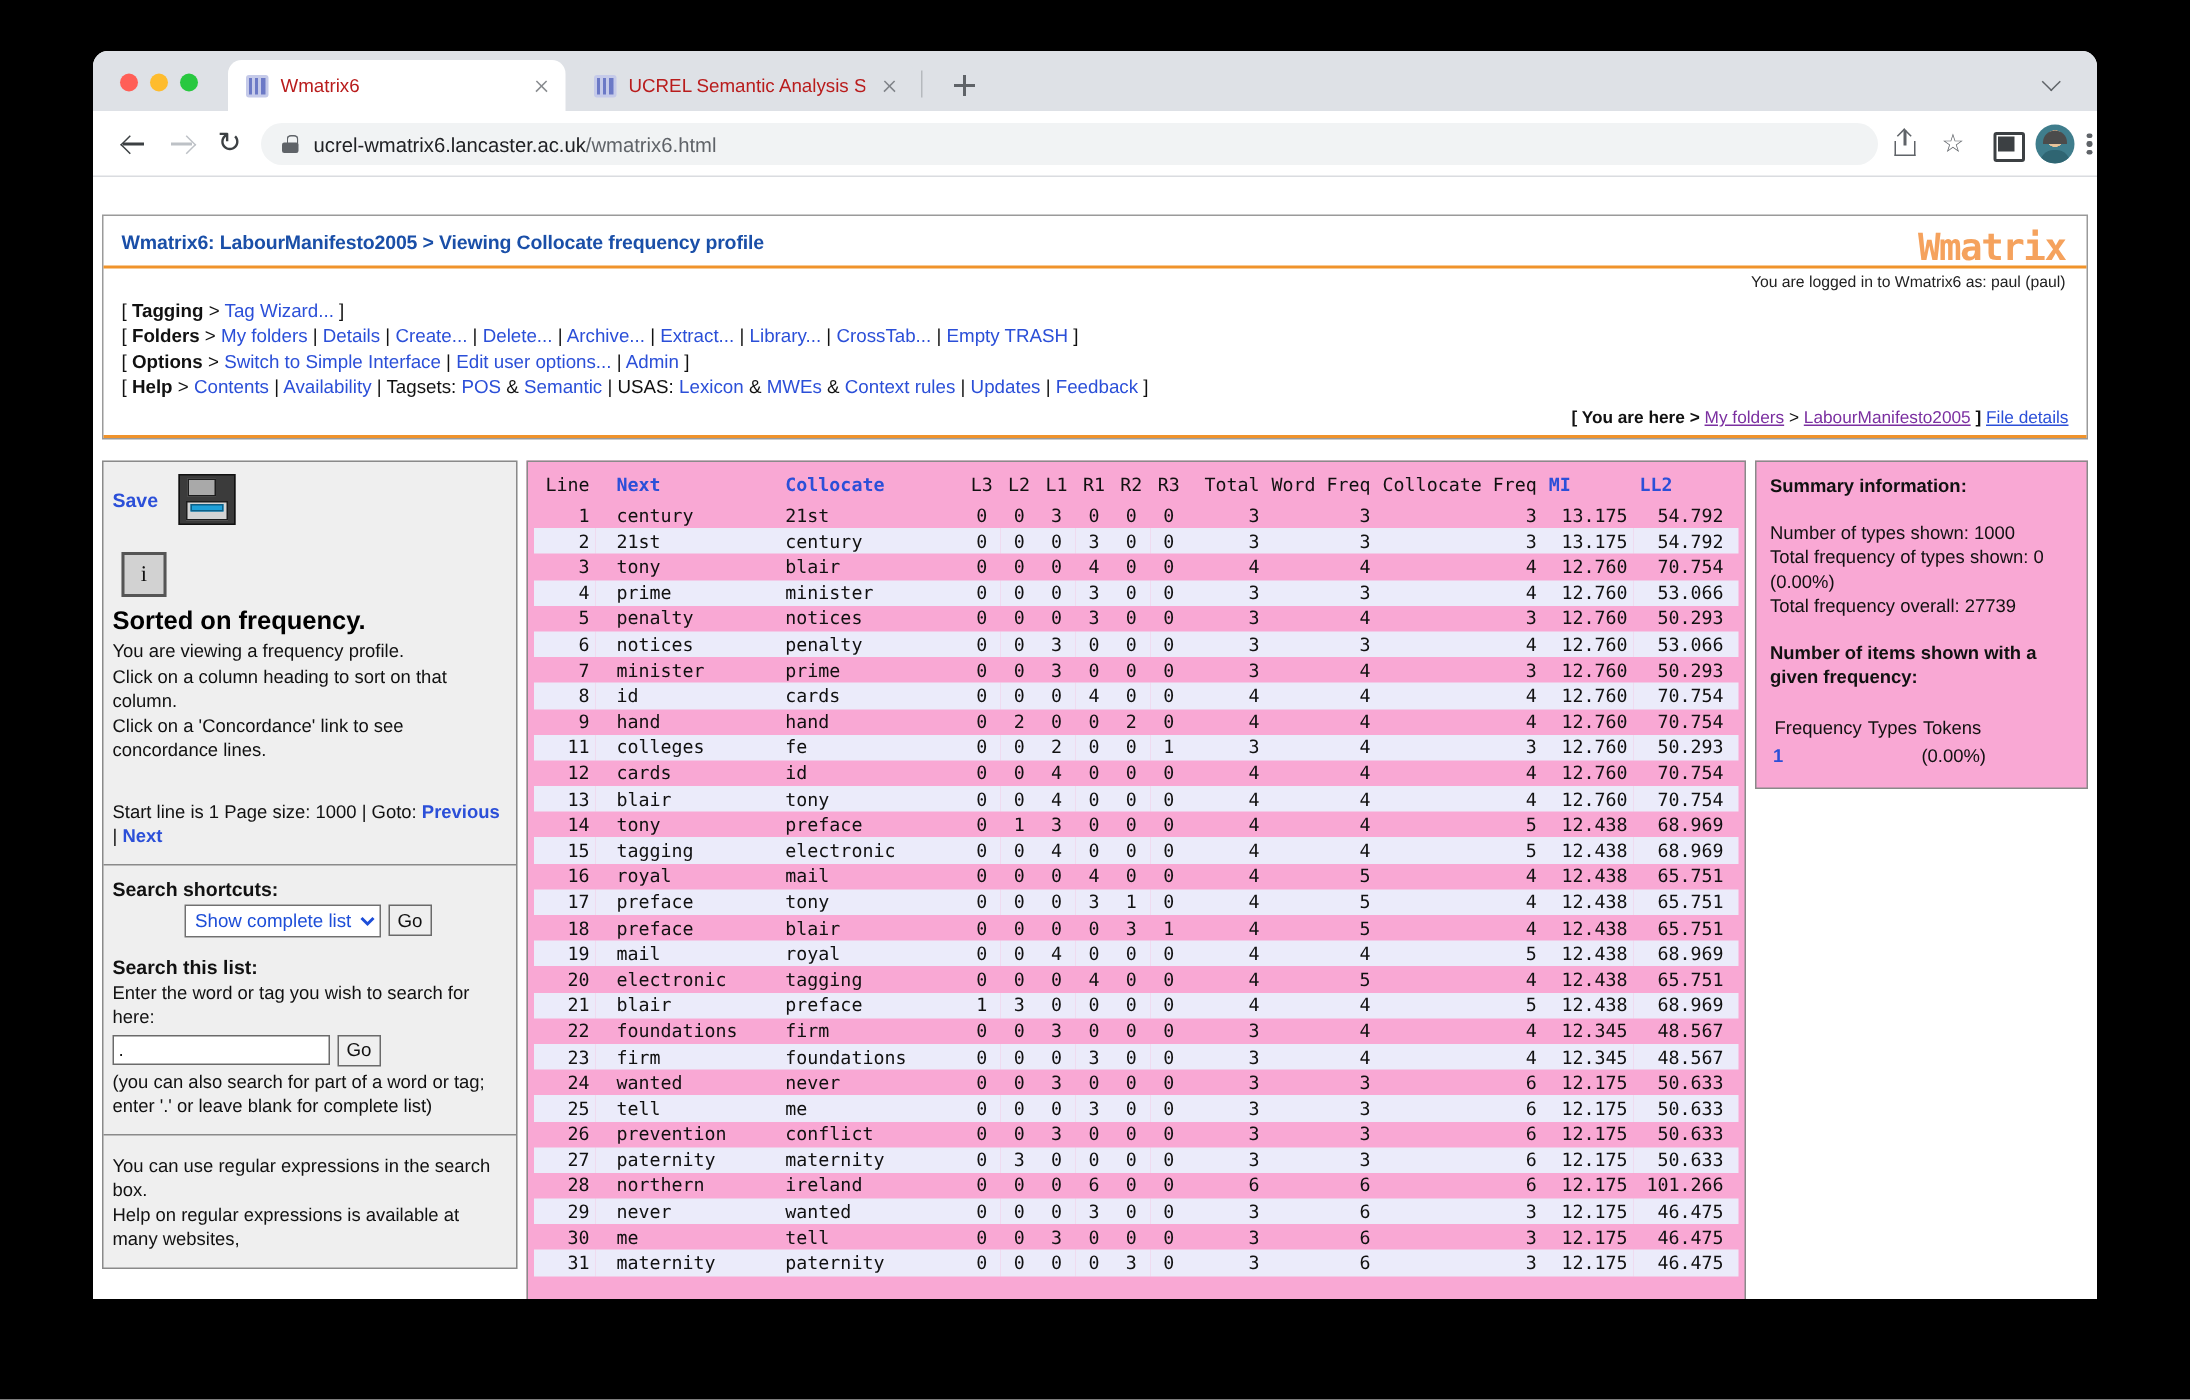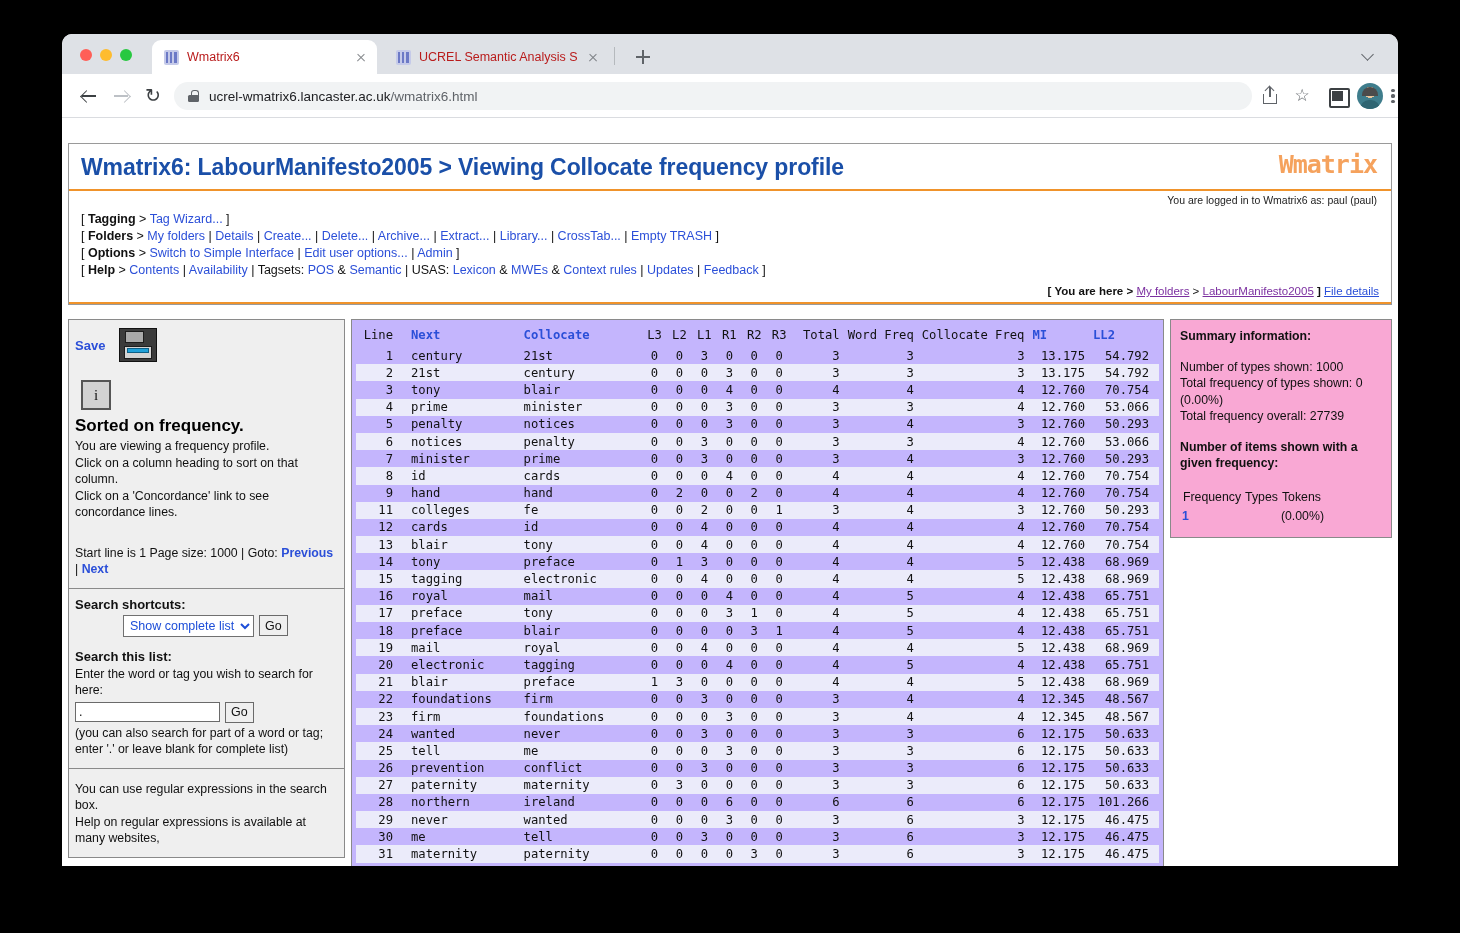--- a/index.html
+++ b/index.html
@@ -190,21 +190,21 @@
     padding:0;
     position:relative;
     background:#fff;
   }
   #title-row{
     position:relative;
     padding:10px 12px 8px 12px;
     border-bottom:2px solid #f0932b;
   }
   #page-title{
-    font-size:23px; font-weight:bold; color:#1a4fa8;
+    font-size:13px; font-weight:bold; color:#1a4fa8;
     letter-spacing:-.1px;
   }
   #wmatrix-logo{
     position:absolute; right:14px; top:6px;
     font-family:"DejaVu Sans Mono", monospace;
     font-size:25px; font-weight:bold; color:#f5a25d;
     letter-spacing:-1px;
   }
   #login-row{
     text-align:right; padding:3px 14px 4px 0;
@@ -283,21 +283,21 @@
   button.lp-go{
     font-family:"Liberation Sans", sans-serif; font-size:12.5px;
     padding:1px 5px; height:21px;
     border:1px solid #6a6a6a; background:#efefef; color:#111; cursor:pointer;
   }
 
   
   #table-panel{
     flex:1 1 auto; min-width:0;
     border:1px solid #8a8a8a;
-    background:#c4b5fd;
+    background:#f9a8d4;
     padding:6px 4px 0 4px;
     height:562px; overflow:hidden;
   }
   table#freq-table{
     border-collapse:collapse; width:100%;
     font-family:"DejaVu Sans Mono", monospace;
     font-size:12.2px; color:#111;
   }
   #freq-table th{
     font-weight:normal; vertical-align:bottom; padding:2px 4px 5px 4px;

